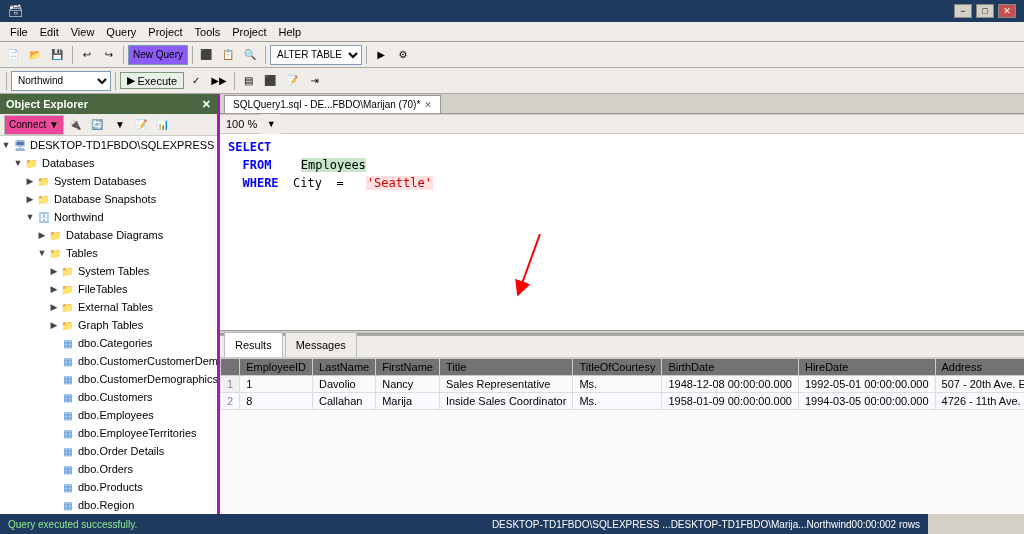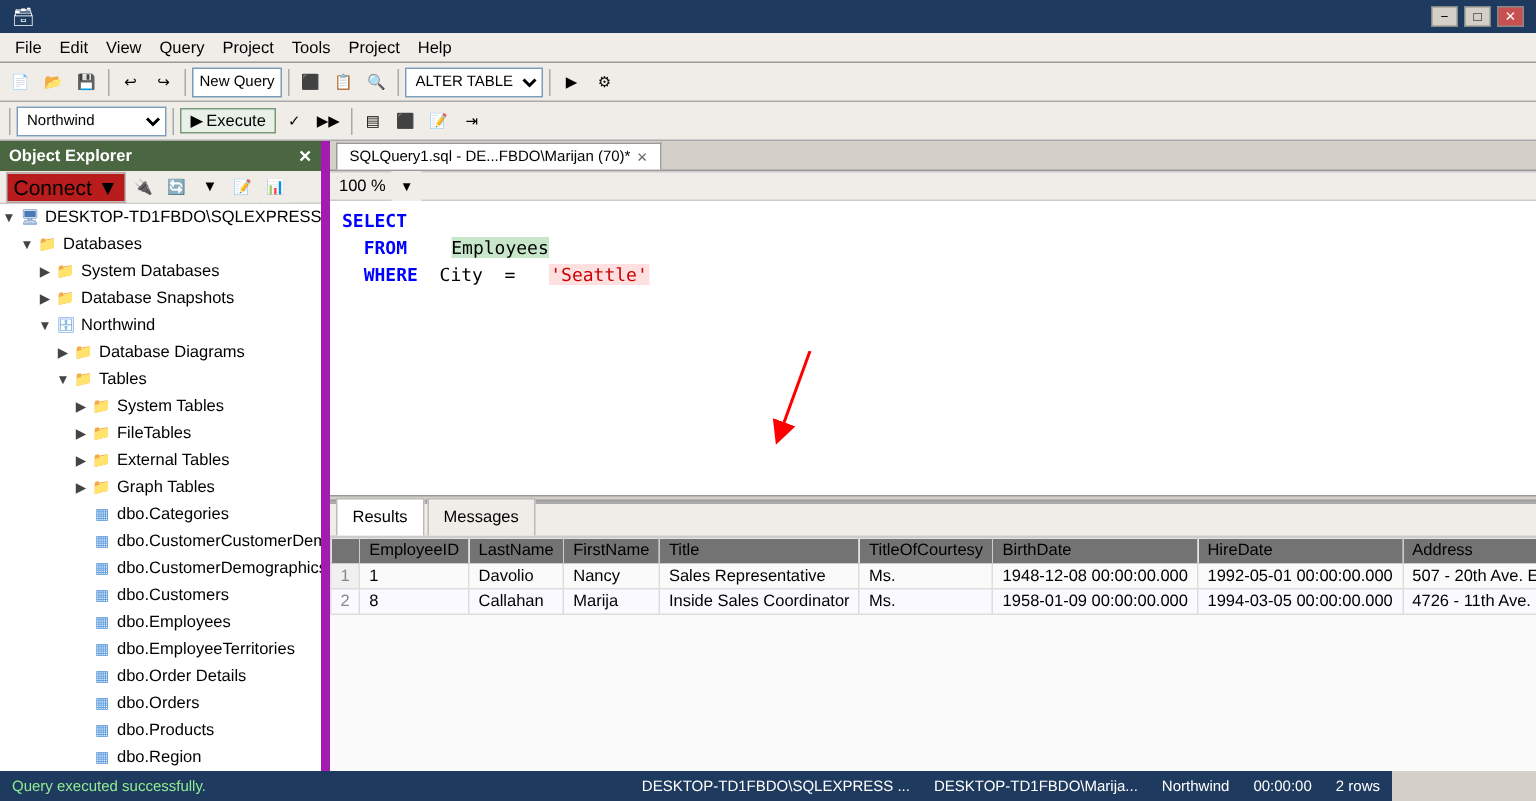--- a/index.html
+++ b/index.html
@@ -19,21 +19,21 @@
     .toolbar { background: #f0ede8; height: 26px; display: flex; align-items: center; padding: 0 4px; gap: 2px; border-bottom: 1px solid #aaa; }
     .tb-btn { height: 20px; min-width: 20px; background: #f0ede8; border: 1px solid transparent; display: flex; align-items: center; justify-content: center; cursor: pointer; font-size: 10px; padding: 0 2px; }
     .tb-sep { width: 1px; height: 18px; background: #aaa; margin: 0 2px; }
     .tb-combo { height: 20px; font-size: 10px; border: 1px solid #7f9db9; background: white; padding: 0 2px; }
     .exec-btn { background: #e8f0e8; border: 1px solid #7a9a7a; padding: 1px 6px; font-size: 11px; cursor: pointer; display: flex; align-items: center; gap: 2px; }
 
     
     #main { display: flex; height: calc(534px - 22px - 20px - 26px - 26px - 20px); }
 
     
-    #object-explorer { width: 220px; background: #f5f5f5; border-right: 6px solid #a21caf; display: flex; flex-direction: column; }
+    #object-explorer { width: 220px; background: #f5f5f5; border-right: 3px solid #a21caf; display: flex; flex-direction: column; }
     #oe-header { background: #4a6741; color: white; height: 20px; display: flex; align-items: center; justify-content: space-between; padding: 0 6px; font-size: 11px; font-weight: bold; }
     #oe-toolbar { background: #f0ede8; height: 22px; display: flex; align-items: center; padding: 0 4px; gap: 2px; border-bottom: 1px solid #ccc; }
     #oe-tree { flex: 1; overflow-y: auto; overflow-x: hidden; background: white; }
     .tree-item { display: flex; align-items: center; height: 18px; cursor: pointer; white-space: nowrap; }
     .tree-indent { display: inline-block; width: 12px; flex-shrink: 0; }
     .tree-expander { width: 12px; height: 12px; flex-shrink: 0; display: flex; align-items: center; justify-content: center; font-size: 9px; color: #444; cursor: pointer; }
     .tree-icon { width: 16px; height: 14px; flex-shrink: 0; display: flex; align-items: center; justify-content: center; font-size: 10px; }
     .tree-label { font-size: 11px; padding-left: 2px; }
 
     
@@ -60,21 +60,21 @@
     #results-grid { flex: 1; overflow-x: auto; overflow-y: auto; }
     table { border-collapse: collapse; font-size: 11px; width: 100%; }
     th { background: #737373; border: 1px solid #ccc; padding: 2px 6px; text-align: left; font-weight: normal; white-space: nowrap; position: sticky; top: 0; }
     td { border: 1px solid #ddd; padding: 2px 6px; white-space: nowrap; }
     tr:nth-child(even) td { background: #f9f9ff; }
     .row-num { color: #888; text-align: right; background: #f0f0f0; width: 20px; }
 
     
     #status-bar { background: #1f3a5f; color: white; height: 20px; display: flex; align-items: center; justify-content: space-between; padding: 0 8px; font-size: 10px; position: fixed; bottom: 0; width: 928px; }
     #status-left { color: #90ee90; }
-    #status-right { display: flex; gap: 16px; }
+    #status-right { display: flex; }
     .status-item { color: white; }
 
     
     #zoom-bar { background: #f0ede8; height: 20px; display: flex; align-items: center; padding: 0 6px; border-top: 1px solid #ccc; border-bottom: 1px solid #ccc; font-size: 11px; gap: 4px; }
 
     
     #resize-handle { height: 4px; background: #d4d0c8; cursor: ns-resize; border-top: 1px solid #999; border-bottom: 1px solid #999; }
 
     
     .red-arrow { position: absolute; left: 280px; top: 110px; }
@@ -108,21 +108,21 @@
   </div>
 
 <div class="toolbar">
   <div class="tb-btn">📄</div>
   <div class="tb-btn">📂</div>
   <div class="tb-btn">💾</div>
   <div class="tb-sep"></div>
   <div class="tb-btn">↩</div>
   <div class="tb-btn">↪</div>
   <div class="tb-sep"></div>
-  <div class="tb-btn" style="background:#ffffff;border:1px solid #7a9ab5;padding:0 4px;font-size:10px;">
+  <div class="tb-btn" style="background:#8b5cf6;border:1px solid #7a9ab5;padding:0 4px;font-size:10px;">
     <span>New Query</span>
   </div>
   <div class="tb-sep"></div>
   <div class="tb-btn">⬛</div>
   <div class="tb-btn">📋</div>
   <div class="tb-btn">🔍</div>
   <div class="tb-sep"></div>
   <select class="tb-combo">
     <option>ALTER TABLE</option>
   </select>
@@ -151,21 +151,21 @@
 </div>
 
 <div id="main">
 
   <div id="object-explorer">
     <div id="oe-header">
       <span style="font-size:11px;">Object Explorer</span>
       <span style="cursor:pointer;">✕</span>
     </div>
     <div id="oe-toolbar">
-      <button class="tb-btn" style="font-size:14px;border:1px solid #bbb;background:#b91c1c;padding:0 4px;">
+      <button class="tb-btn" style="font-size:10px;border:1px solid #bbb;background:#ec4899;padding:0 4px;">
         <span>Connect ▼</span>
       </button>
       <div class="tb-btn">🔌</div>
       <div class="tb-btn">🔄</div>
       <div class="tb-btn">▼</div>
       <div class="tb-btn">📝</div>
       <div class="tb-btn">📊</div>
     </div>
     <div id="oe-tree">
 

